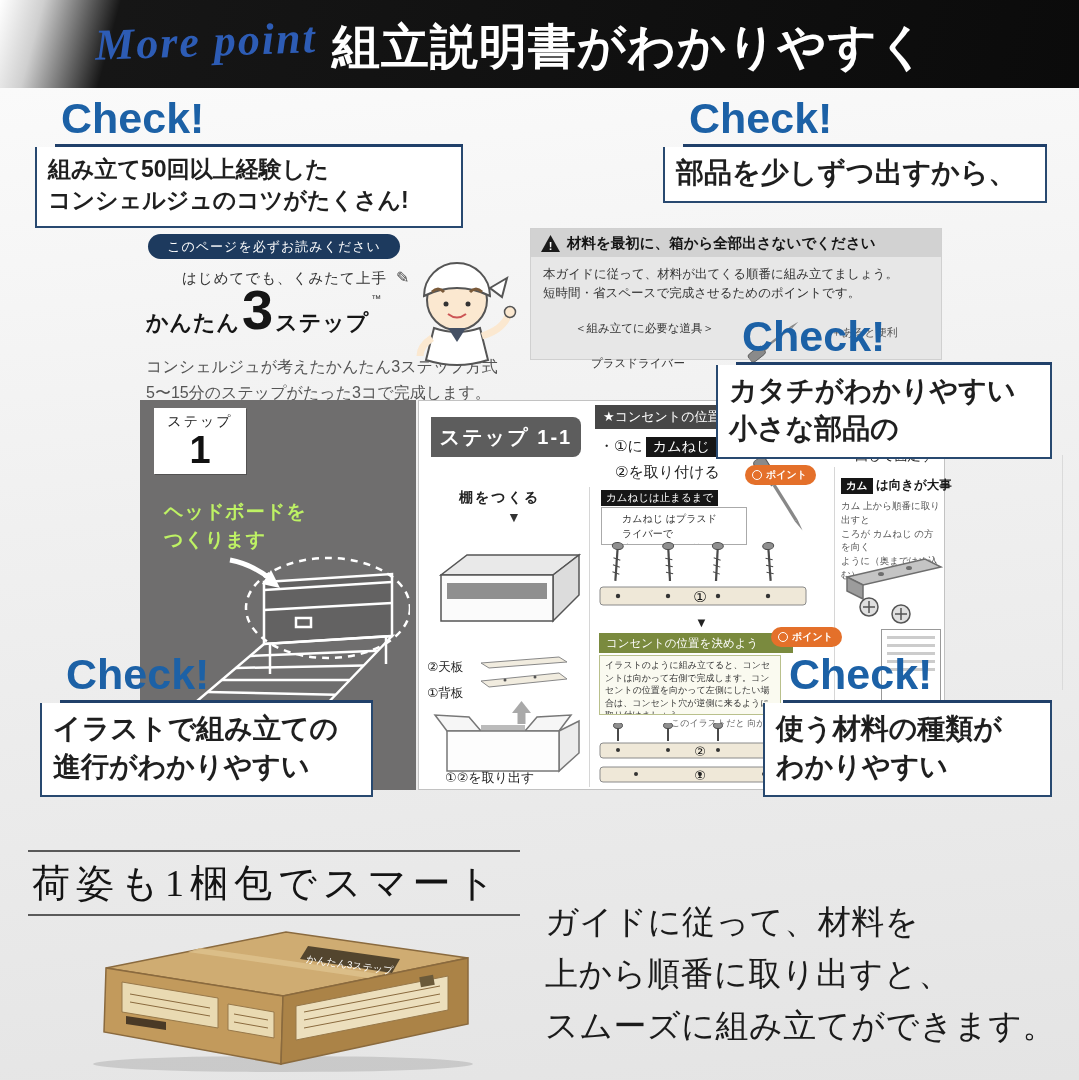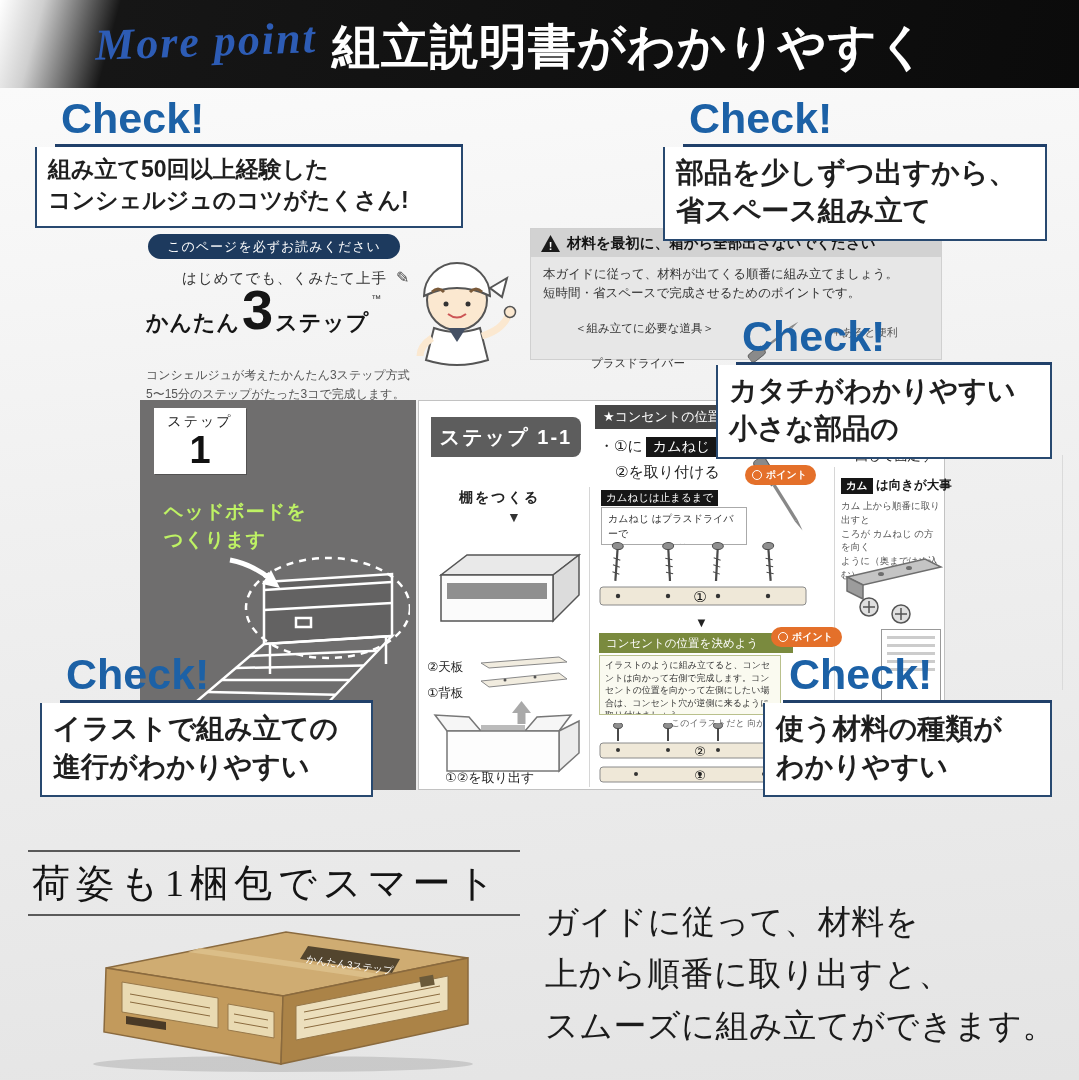--- a/index.html
+++ b/index.html
@@ -26,21 +26,21 @@
   
   .guide-left { position:absolute; left:140px; top:226px; width:392px; height:126px; z-index:2; }
   .navy-banner { position:absolute; left:8px; top:8px; width:252px; height:25px; background:#1d3a5e;
                  color:#fff; font-size:13px; line-height:25px; text-align:center; border-radius:13px; letter-spacing:1px; }
   .intro { position:absolute; left:10px; top:42px; font-size:14.5px; color:#333; letter-spacing:1px;margin-left:32px; }
   .pencil { margin-left:9px; color:#444; font-size:16px; }
   .kantan { position:absolute; left:6px; top:60px; display:flex; align-items:flex-end; color:#161616; }
   .k-pre,.k-suf { font-size:22px; font-weight:700; line-height:1.05; letter-spacing:1px; }
   .k-num { font-size:56px; font-weight:700; line-height:.85; margin:0 2px; }
   .k-tm { font-size:10px; color:#333; margin:0 0 30px 2px; }
-  .method { position:absolute; left:6px; top:140px; font-size:12px; color:#555; line-height:1.6; white-space:nowrap; }
+  .method { position:absolute; left:6px; top:128px; font-size:16px; color:#555; line-height:1.6; white-space:nowrap; }
   .concierge { position:absolute; left:250px; top:12px; }
 
   
   .caution { position:absolute; left:530px; top:228px; width:412px; height:132px;
              background:#e7e7e7; border:1px solid #d0d0d0; z-index:2; }
   .caution-bar { height:28px; background:#d2d2d2; display:flex; align-items:center; gap:7px;
                  padding-left:10px; font-size:14.5px; font-weight:700; color:#141414; white-space:nowrap; overflow:hidden; }
   .caution-body { padding:8px 12px 0; font-size:12.5px; color:#333; line-height:1.55; white-space:nowrap; overflow:hidden; }
   .tools { position:absolute; left:44px; top:92px; font-size:11.5px; color:#333; }
   .tools-item { margin-top:20px; padding-left:16px; }
@@ -74,21 +74,21 @@
   .s11-shelf-title { position:absolute; left:40px; top:88px; font-size:14px; font-weight:700; color:#222; letter-spacing:2px; }
   .s11-arrow1 { position:absolute; left:88px; top:108px; font-size:14px; color:#333; }
   .shelf { position:absolute; left:8px; top:126px; }
   .panel-boards { position:absolute; left:58px; top:252px; }
   .s11-label-top { position:absolute; left:8px; top:258px; font-size:12.5px; color:#222; }
   .s11-label-back { position:absolute; left:8px; top:284px; font-size:12.5px; color:#222; }
   .carton { position:absolute; left:10px; top:300px; }
   .s11-takeout { position:absolute; left:26px; top:368px; font-size:13px; color:#222; }
   .s11-stop-chip { position:absolute; left:182px; top:86px; }
   .s11-stop-note { position:absolute; left:182px; top:106px; width:146px; height:38px; border:1px solid #aaa;
-                   font-size:10px; color:#333; padding:3px 6px; line-height:1.5; overflow:hidden; }
+                   font-size:10px; color:#333; padding:3px 20px; line-height:1.5; overflow:hidden; }
   .screwboard1 { position:absolute; left:177px; top:140px; }
   .s11-arrow2 { position:absolute; left:276px; top:214px; font-size:13px; color:#222; }
   .s11-green-banner { position:absolute; left:180px; top:232px; width:194px; height:20px; background:#7a8a3e;
                       color:#fff; font-size:11.5px; line-height:20px; padding-left:7px; white-space:nowrap; overflow:hidden; }
   .s11-green-note { position:absolute; left:180px; top:254px; width:182px; height:60px; background:#fafaf0;
                     border:1px solid #b9c08c; font-size:9px; line-height:1.4; color:#333; padding:3px 5px; overflow:hidden; }
   .s11-tiny { position:absolute; left:252px; top:316px; font-size:9px; color:#666; white-space:nowrap; }
   .screwboard2 { position:absolute; left:177px; top:322px; }
   .point-badge { position:absolute; background:#e4702a; color:#fff; font-size:10px; font-weight:700;
                  border-radius:10px; padding:3px 9px 3px 7px; display:flex; align-items:center; gap:4px; z-index:3; white-space:nowrap; }
@@ -383,21 +383,20 @@
     <div class="check-head">Check!</div>
     <div class="check-box" style="font-size:23px;">
       <div>組み立て50回以上経験した</div>
       <div>コンシェルジュのコツがたくさん!</div>
     </div>
   </div>
   <div class="check" style="left:663px;top:96px;width:384px;">
     <div class="check-head">Check!</div>
     <div class="check-box">
       <div>部品を少しずつ出すから、</div>
-      <div>省スペース組み立て</div>
     </div>
   </div>
   <div class="check" style="left:716px;top:314px;width:336px;">
     <div class="check-head">Check!</div>
     <div class="check-box">
       <div>カタチがわかりやすい</div>
       <div>小さな部品の</div>
     </div>
   </div>
   <div class="check" style="left:40px;top:652px;width:333px;">

